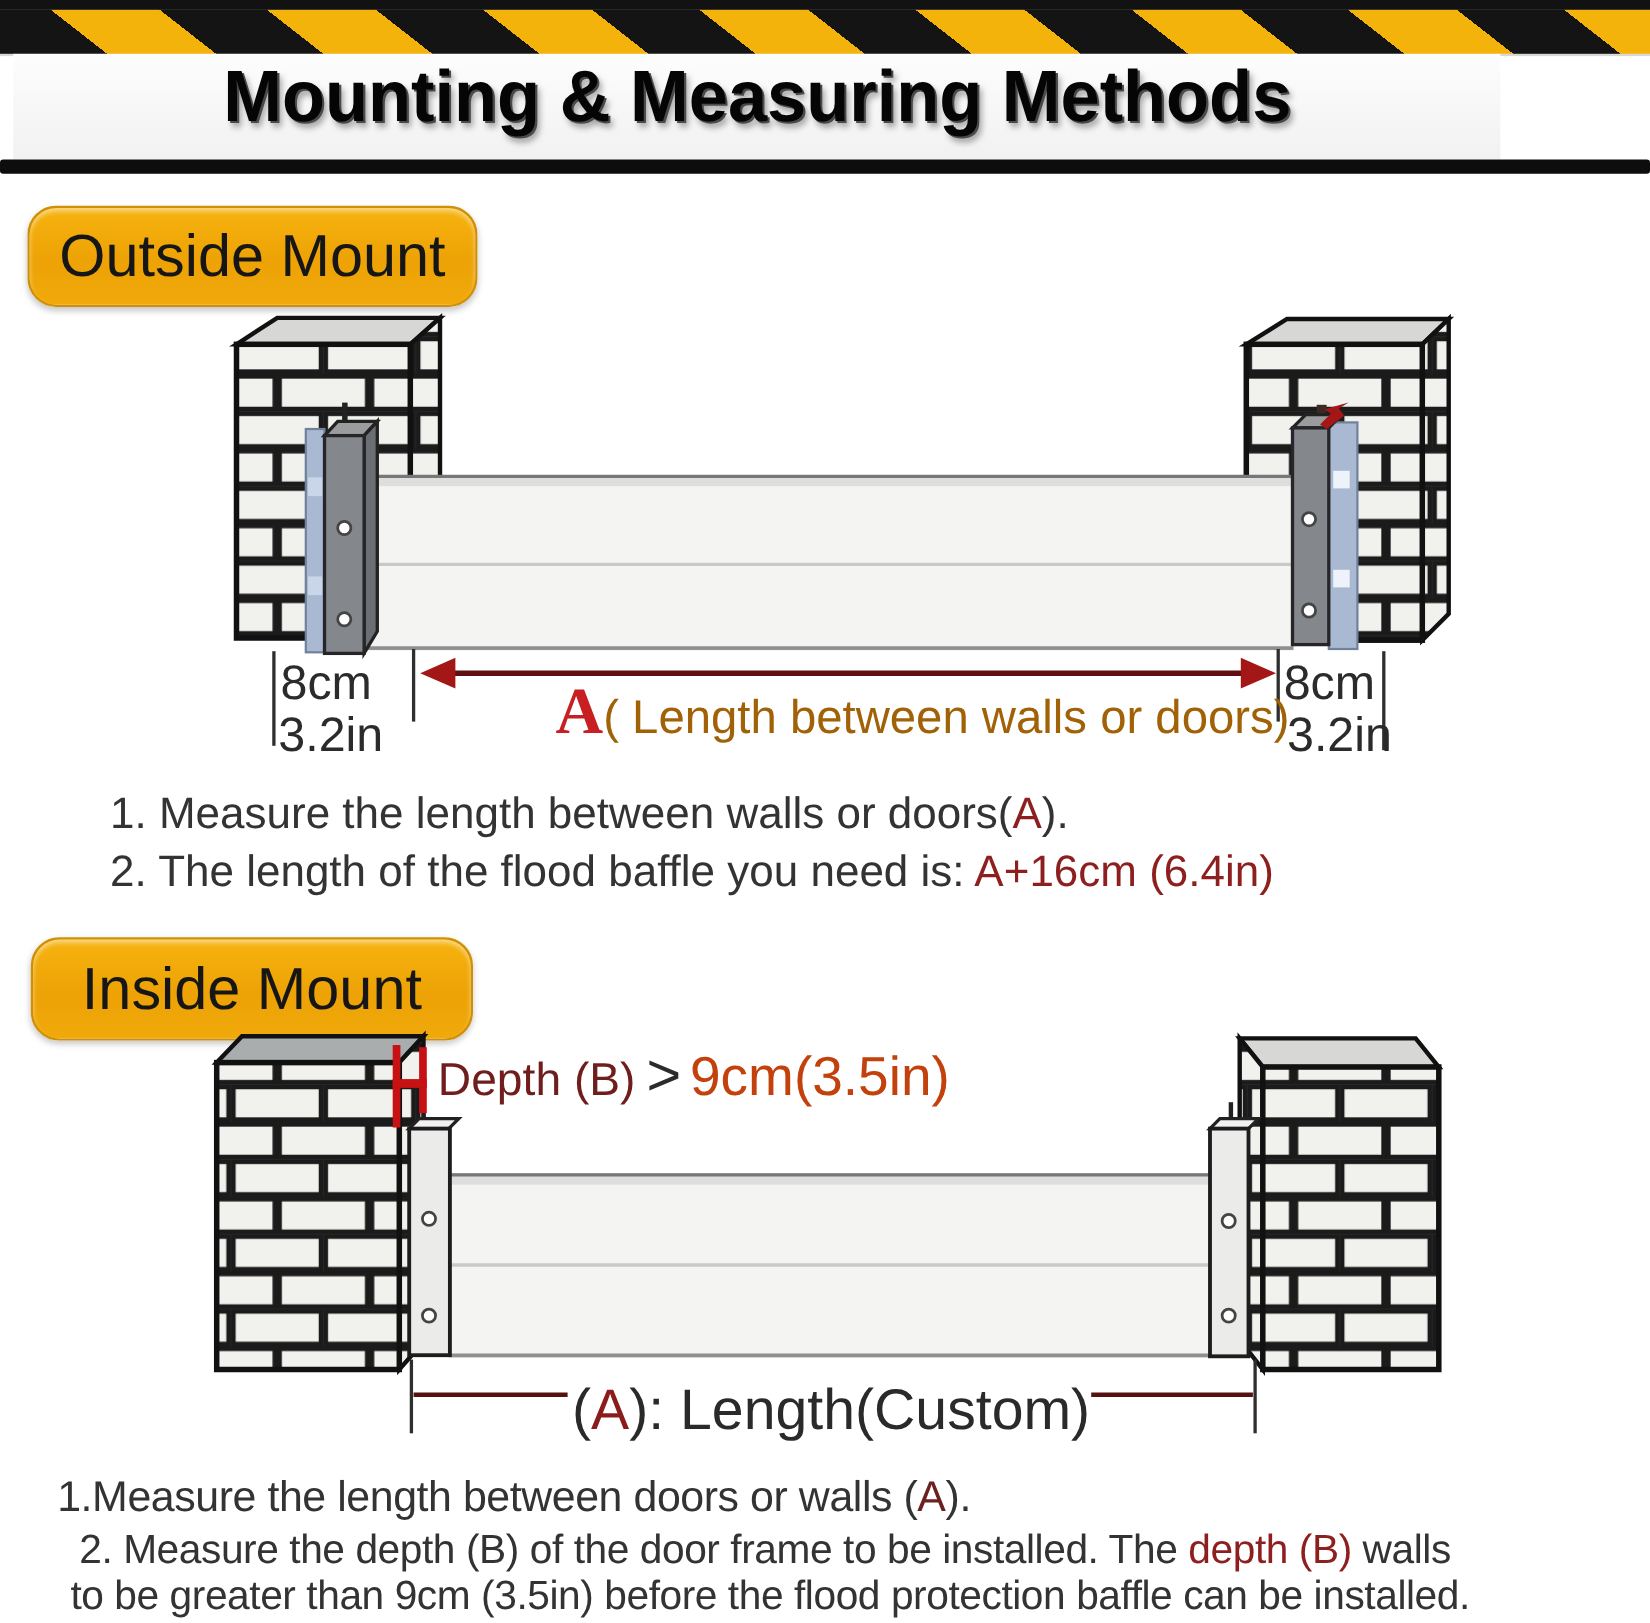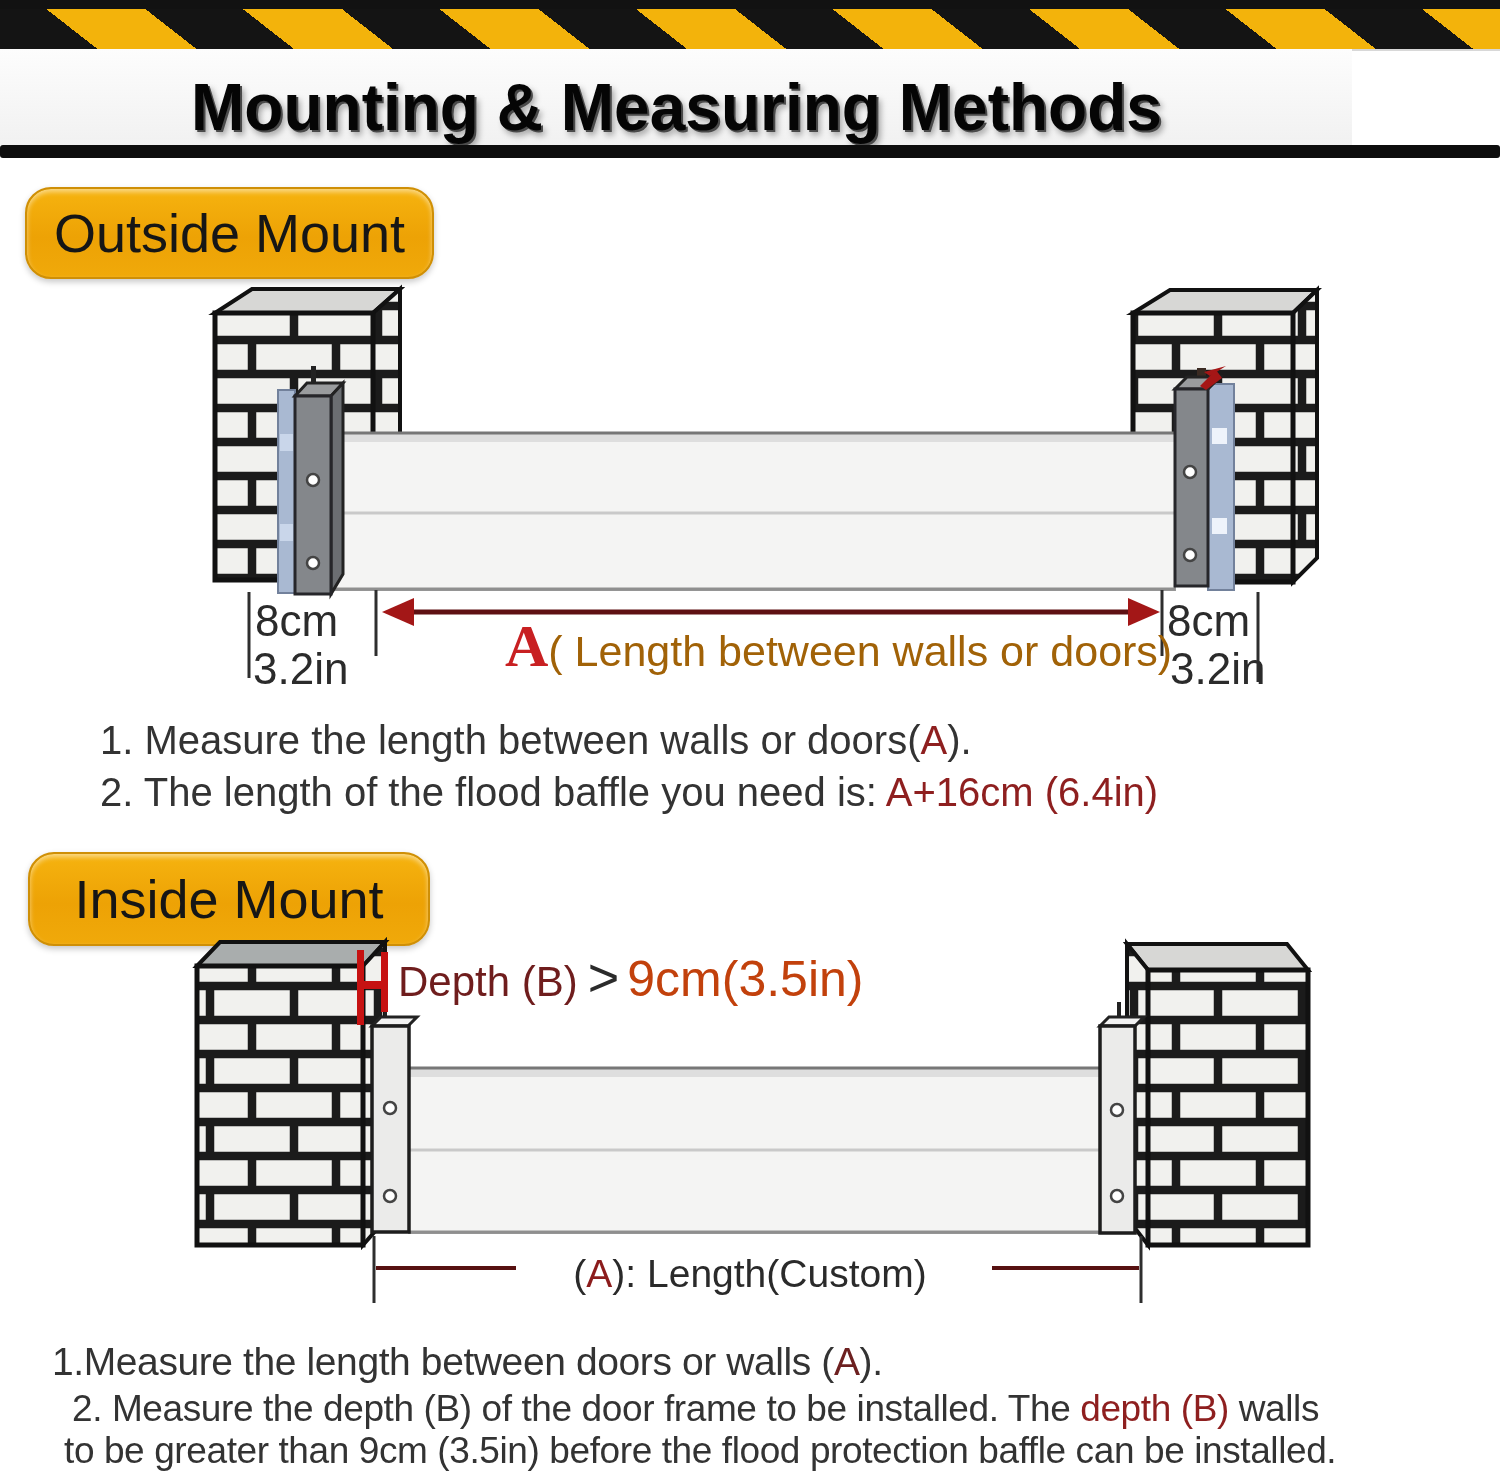--- a/index.html
+++ b/index.html
@@ -6,22 +6,22 @@
   .page{
     position:relative;width:1500px;height:1475px;overflow:hidden;background:#ffffff;
     font-family:"Liberation Sans",sans-serif;
   }
   .abs{position:absolute;}
   
   .top-bar{left:0;top:0;width:1500px;height:9px;background:#121212;}
   .hazard{left:0;top:9px;width:1500px;height:40px;
     background:repeating-linear-gradient(38deg,#141414 0 60px,#f3b30b 60px 121px);
     border-bottom:2px solid #d8d8d8;}
-  .title-band{left:0;top:49px;width:1352px;height:96px;
-    background:linear-gradient(180deg,#fdfdfd,#f1f1f1);display:flex;align-items:flex-end;justify-content:center;}
+  .title-band{left:12px;top:49px;width:1352px;height:96px;
+    background:linear-gradient(180deg,#fdfdfd,#f1f1f1);display:flex;align-items:flex-start;justify-content:center;}
   .title{font-size:66px;font-weight:700;color:#050505;letter-spacing:0px;transform:scaleX(.97);
     text-shadow:2px 2px 0 #4a4a4a,4px 5px 6px rgba(0,0,0,.35);white-space:nowrap;}
   .bottom-bar{left:0;top:145px;width:1500px;height:13px;background:#0d0d0d;border-radius:3px;}
   
   .badge{border-radius:26px;display:flex;align-items:center;justify-content:center;
     background:linear-gradient(180deg,#f6b30f 0%,#eda205 55%,#f0a90a 100%);
     border:2px solid #cf8f06;box-shadow:inset 0 3px 5px rgba(255,255,255,.5),0 3px 6px rgba(0,0,0,.22);
     color:#161616;font-size:54px;white-space:nowrap;}
   .badge-outside{left:25px;top:187px;width:405px;height:88px;}
   .badge-inside{left:28px;top:838px;width:398px;height:90px;margin-top:14px;}
@@ -30,21 +30,21 @@
   .spanlabel{display:flex;align-items:baseline;white-space:nowrap;}
   .spanlabel .bigA{font-family:"Liberation Serif",serif;font-weight:700;font-size:60px;color:#c82022;}
   .spanlabel .rest{font-size:43px;color:#a16207;}
   .step{font-size:38px;color:#333;white-space:nowrap;}
   .step .em{color:#8e1f1f;}
   .step-sm{font-size:37px;letter-spacing:-.4px;}
   .depthlabel{display:flex;align-items:baseline;white-space:nowrap;}
   .depthlabel .dname{font-size:42px;color:#6f1d1d;}
   .depthlabel .dgt{font-size:54px;color:#2b2b2b;margin:0 8px 0 10px;}
   .depthlabel .dval{font-size:50px;color:#c2410c;}
-  .lenlabel{font-size:39px;color:#2a2a2a;text-align:center;white-space:nowrap;}
+  .lenlabel{font-size:52px;color:#2a2a2a;text-align:center;white-space:nowrap;}
   .lenlabel .em{color:#8c1c1c;}
   svg.art{left:0;top:0;width:1500px;height:1475px;}
 </style>
 </head>
 <body>
 
 <div class="page">
 
   <div class="abs top-bar"></div>
   <div class="abs hazard"></div>

